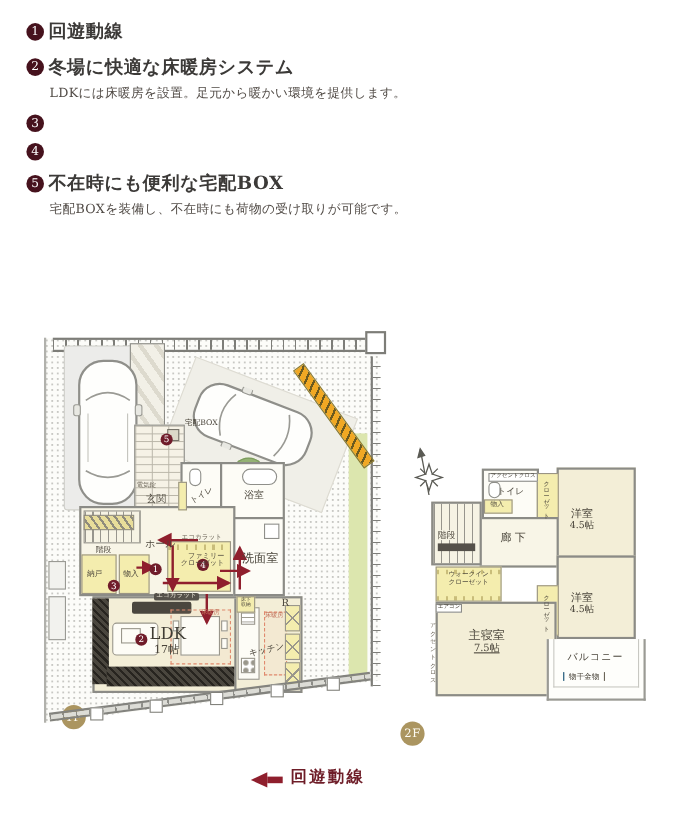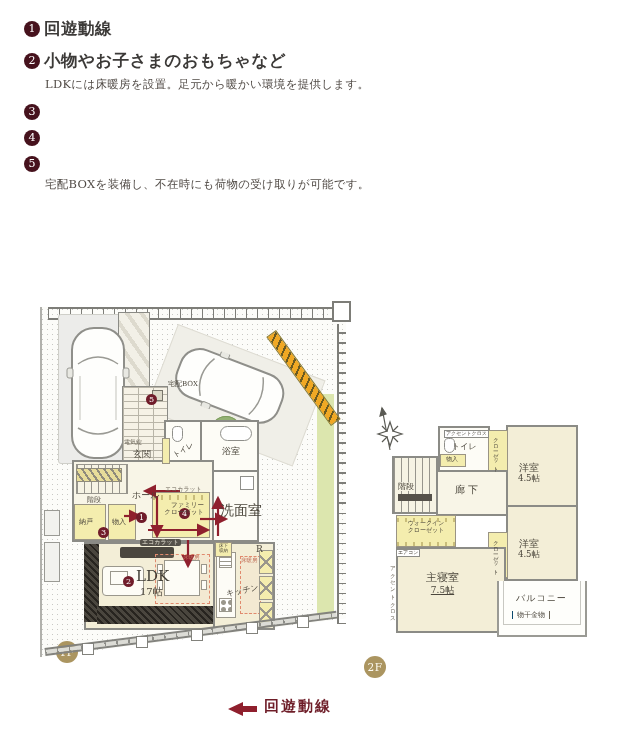--- a/index.html
+++ b/index.html
@@ -57,37 +57,38 @@
 <section id="features">
   <div class="feat">
     <div class="feat-head">
       <span class="fbadge">1</span>
       <h2 class="ftitle">回遊動線</h2>
     </div>
   </div>
   <div class="feat">
     <div class="feat-head">
       <span class="fbadge">2</span>
-      <h2 class="ftitle">小物やお子さまのおもちゃなど</h2>
+      <h2 class="ftitle">冬場に快適な床暖房システム</h2>
     </div>
     <p class="fbody">LDKには床暖房を設置。足元から暖かい環境を提供します。</p>
   </div>
   <div class="feat">
     <div class="feat-head">
       <span class="fbadge">3</span>
     </div>
   </div>
   <div class="feat">
     <div class="feat-head">
       <span class="fbadge">4</span>
     </div>
   </div>
   <div class="feat">
     <div class="feat-head">
       <span class="fbadge">5</span>
+      <h2 class="ftitle">不在時にも便利な宅配BOX</h2>
     </div>
     <p class="fbody">宅配BOXを装備し、不在時にも荷物の受け取りが可能です。</p>
   </div>
 </section>
 
 <div id="plans">
 
   <div class="abs dotbg" style="left:40px;top:9px;width:306px;height:354px;clip-path:polygon(0 0,100% 0,100% 88%,0 99%);"></div>
   <div class="abs" style="left:40px;top:9px;width:2px;height:350px;background:#b1b1ac;"></div>
   <div class="abs fence-h" style="left:48px;top:9px;width:286px;height:13px;"></div>
@@ -197,21 +198,21 @@
   <div class="abs lbl" style="left:87px;top:198px;font-size:7px;">階段</div>
   <div class="abs pbadge" style="left:136px;top:214px;">1</div>
   <div class="abs lbl" style="left:79px;top:220px;font-size:7px;">納戸</div>
   <div class="abs pbadge" style="left:98px;top:229px;">3</div>
   <div class="abs lbl" style="left:112px;top:220px;font-size:7px;">物入</div>
   <div class="abs pbadge" style="left:179px;top:210px;">4</div>
   <div class="abs lbl" style="left:158px;top:204px;font-size:6.5px;text-align:right;width:46px;">
     <div>ファミリー</div>
     <div>クローゼット</div>
   </div>
-  <div class="abs lbl" style="left:220px;top:204px;font-size:14px;">洗面室</div>
+  <div class="abs lbl" style="left:220px;top:204px;font-size:11px;">洗面室</div>
   <div class="abs lbl tiny" style="left:140px;top:241px;color:#e8e4d6;background:#55514a;padding:0 2px;border-radius:2px;">エコカラット</div>
   <div class="abs pbadge" style="left:123px;top:278px;">2</div>
   <div class="abs lbl" style="left:136px;top:270px;font-size:15px;color:#3f3c34;">LDK</div>
   <div class="abs lbl" style="left:140px;top:288px;font-size:10px;">17帖</div>
   <div class="abs lbl" style="left:183px;top:256px;font-size:5.5px;color:#c0705a;">床暖房</div>
   <div class="abs lbl" style="left:241px;top:259px;font-size:5.5px;color:#c0705a;">床暖房</div>
   <div class="abs lbl" style="left:226px;top:288px;font-size:8px;transform:rotate(-12deg);">キッチン</div>
   <div class="abs lbl" style="left:256px;top:246px;font-size:9px;">R</div>
   <div class="abs floor-badge" style="left:56px;top:343px;">1F</div>
 

